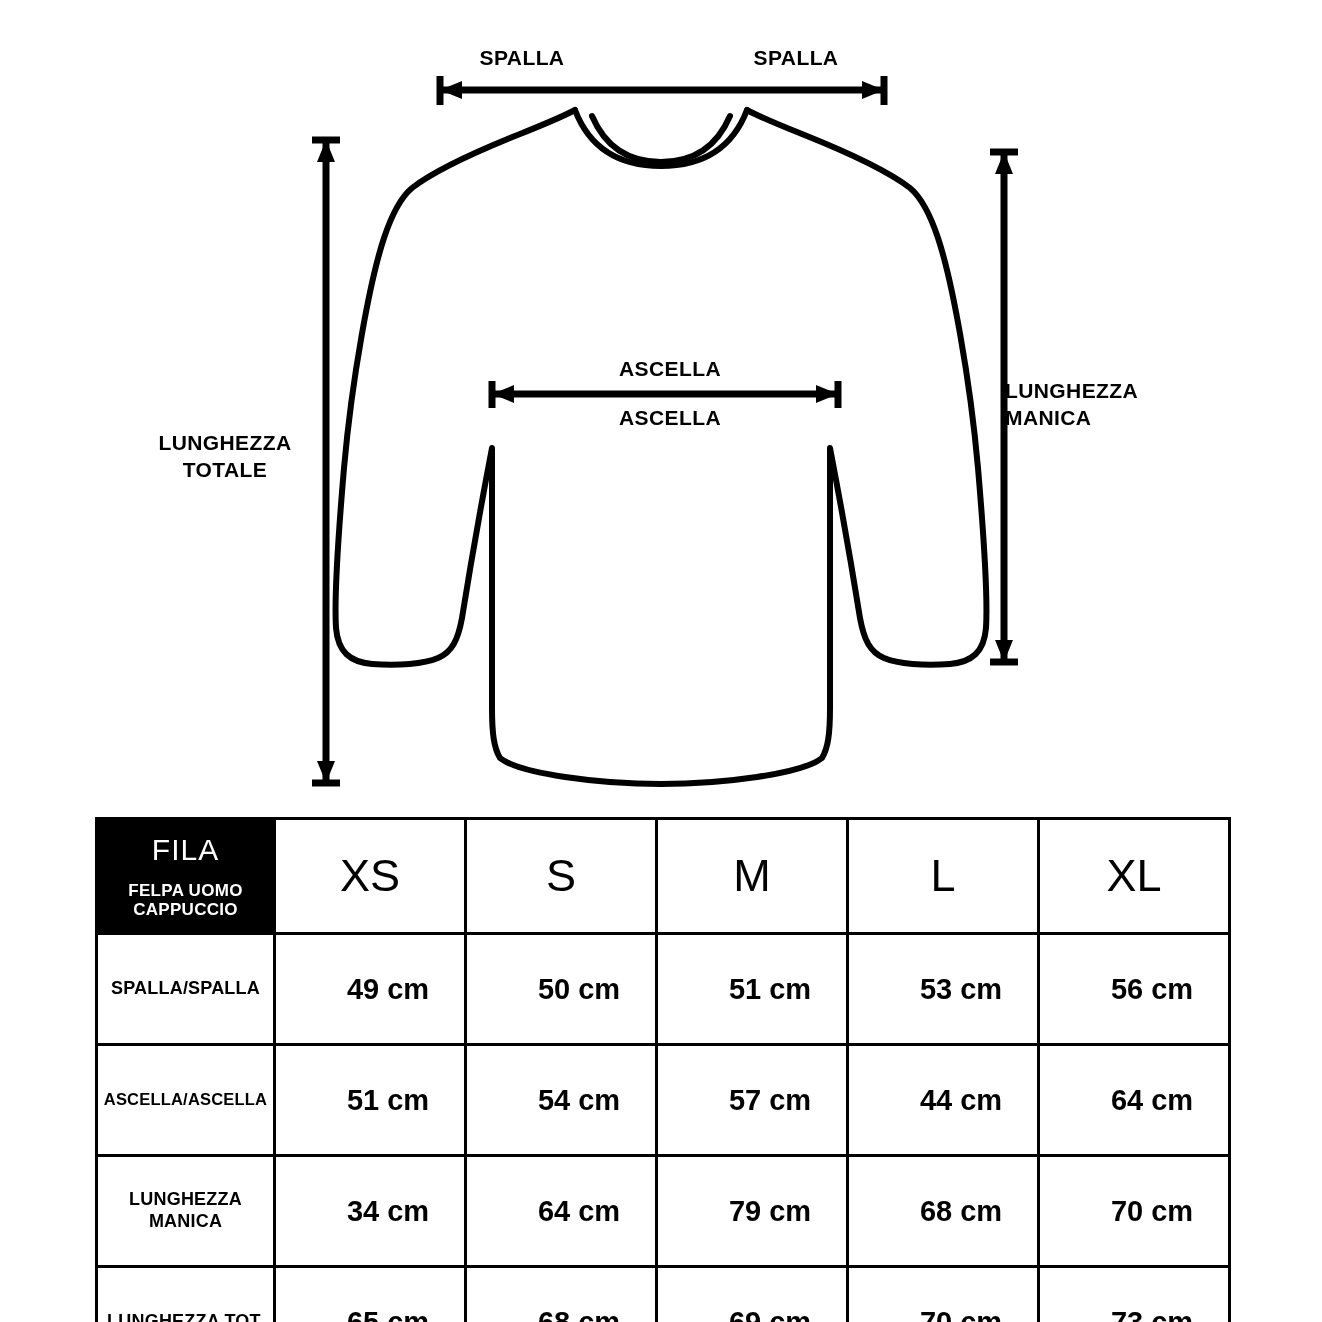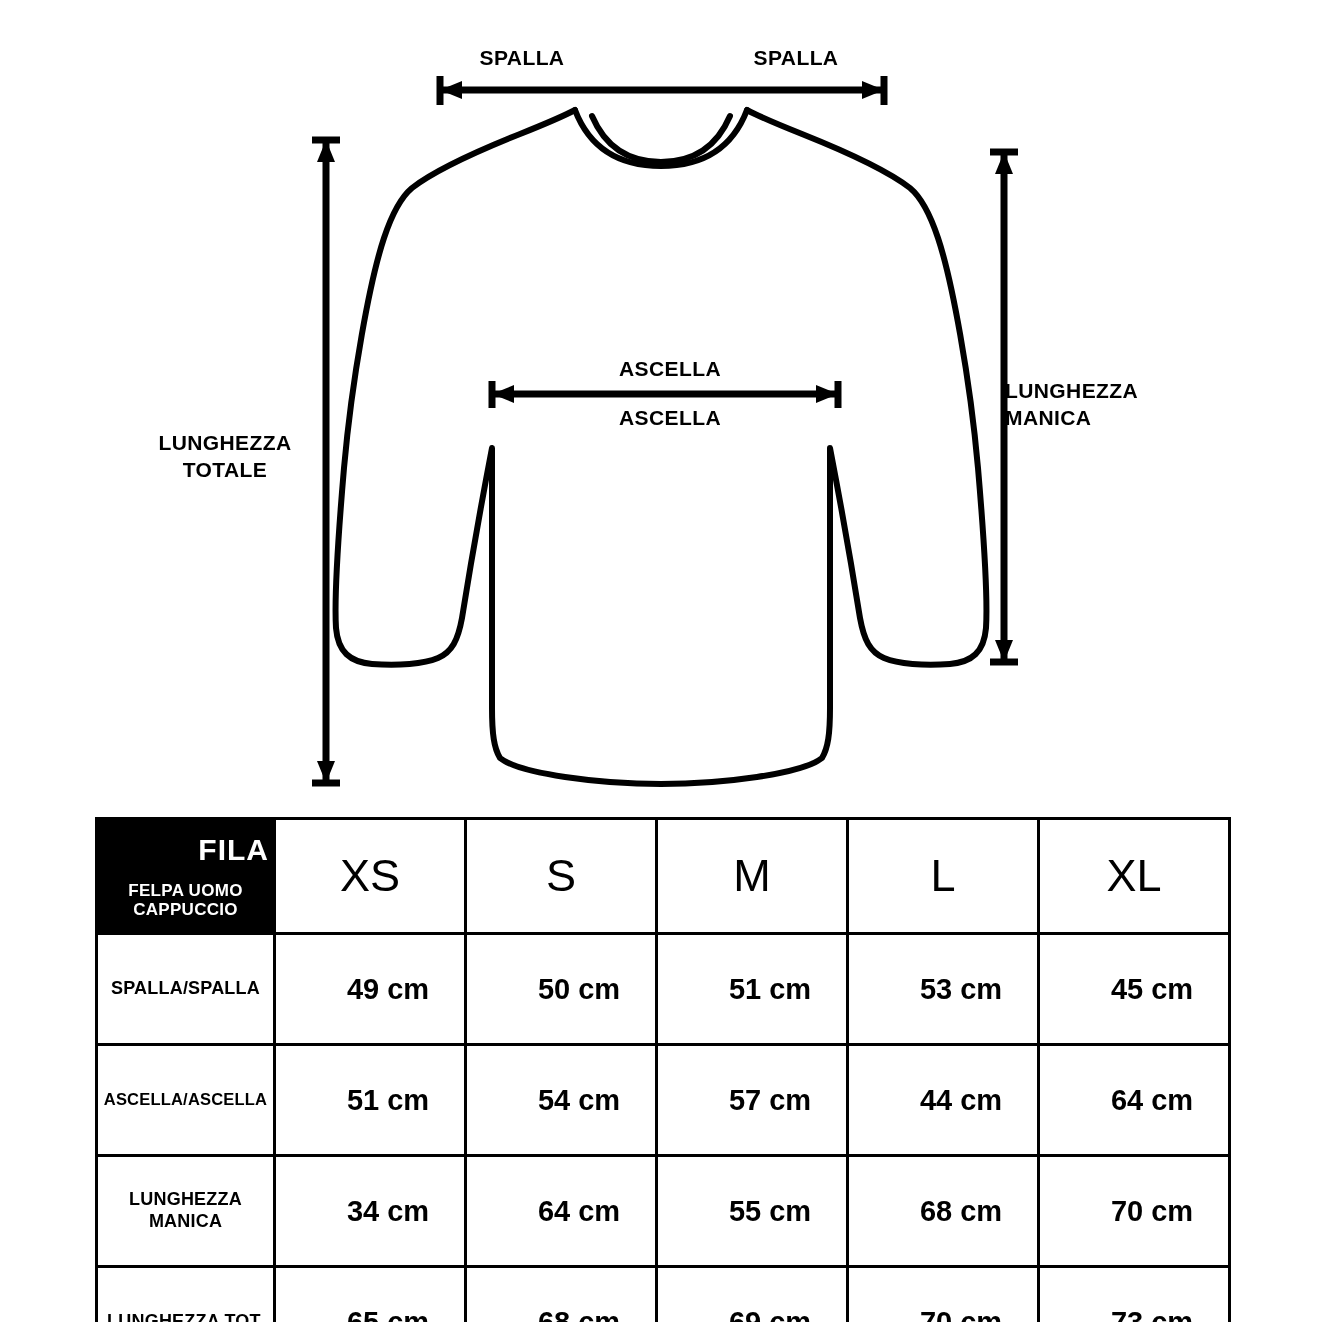--- a/index.html
+++ b/index.html
@@ -73,24 +73,23 @@
 
   thead th.corner {
     background: #000;
     color: #fff;
     height: 100px;
     padding: 6px 4px;
     line-height: 1.12;
   }
   .corner-brand {
     font-size: 30px;
-    font-weight: bold;
+    font-weight: normal;
     letter-spacing: 1px;
     display: block;
-    text-align: right;
   }
   .corner-sub {
     font-size: 17px;
     font-weight: bold;
     letter-spacing: 0.3px;
     display: block;
     margin-top: 15px;
   }
   thead th.size-col {
     font-size: 45px;
@@ -228,36 +227,36 @@
         <th class="size-col">XL</th>
       </tr>
     </thead>
     <tbody>
       <tr>
         <td class="row-head">SPALLA/SPALLA</td>
         <td class="val">49 cm</td>
         <td class="val">50 cm</td>
         <td class="val">51 cm</td>
         <td class="val">53 cm</td>
-        <td class="val">45 cm</td>
+        <td class="val">56 cm</td>
       </tr>
       <tr>
         <td class="row-head small">ASCELLA/ASCELLA</td>
         <td class="val">51 cm</td>
         <td class="val">54 cm</td>
         <td class="val">57 cm</td>
         <td class="val">44 cm</td>
         <td class="val">64 cm</td>
       </tr>
       <tr>
         <td class="row-head">LUNGHEZZA
 MANICA</td>
         <td class="val">34 cm</td>
         <td class="val">64 cm</td>
-        <td class="val">55 cm</td>
+        <td class="val">79 cm</td>
         <td class="val">68 cm</td>
         <td class="val">70 cm</td>
       </tr>
       <tr>
         <td class="row-head">LUNGHEZZA TOT.</td>
         <td class="val">65 cm</td>
         <td class="val">68 cm</td>
         <td class="val">69 cm</td>
         <td class="val">70 cm</td>
         <td class="val">73 cm</td>

